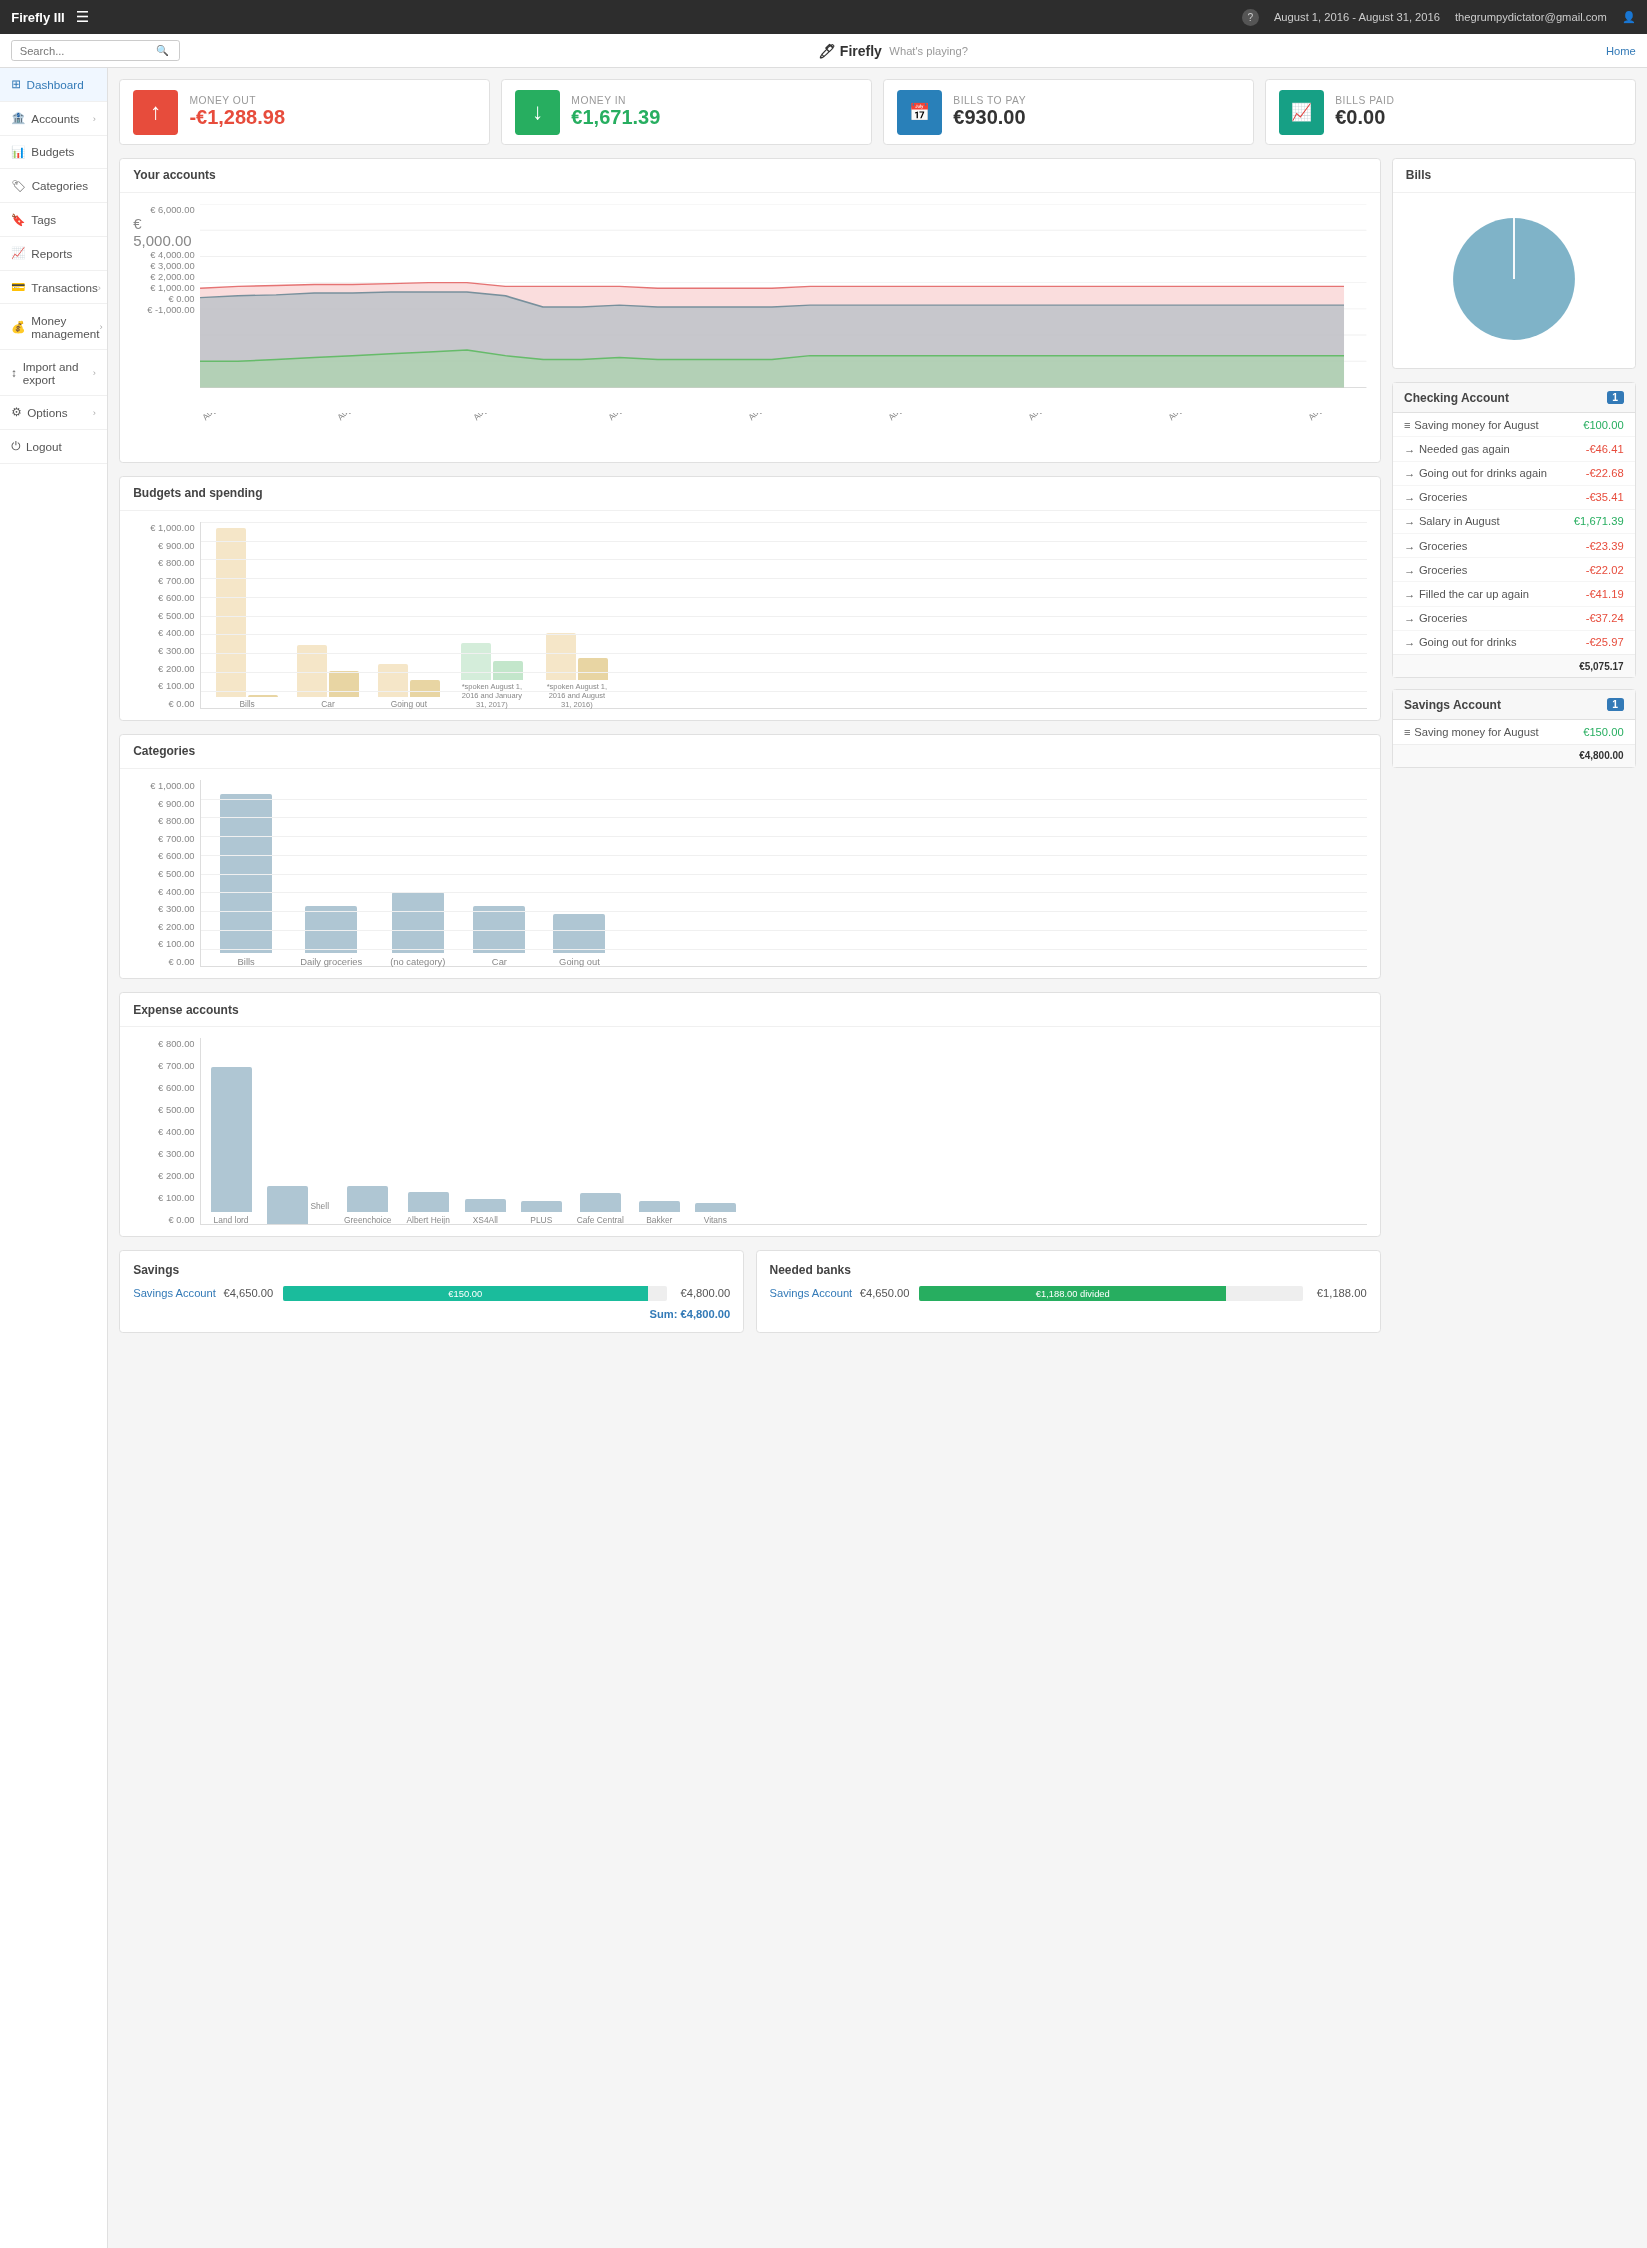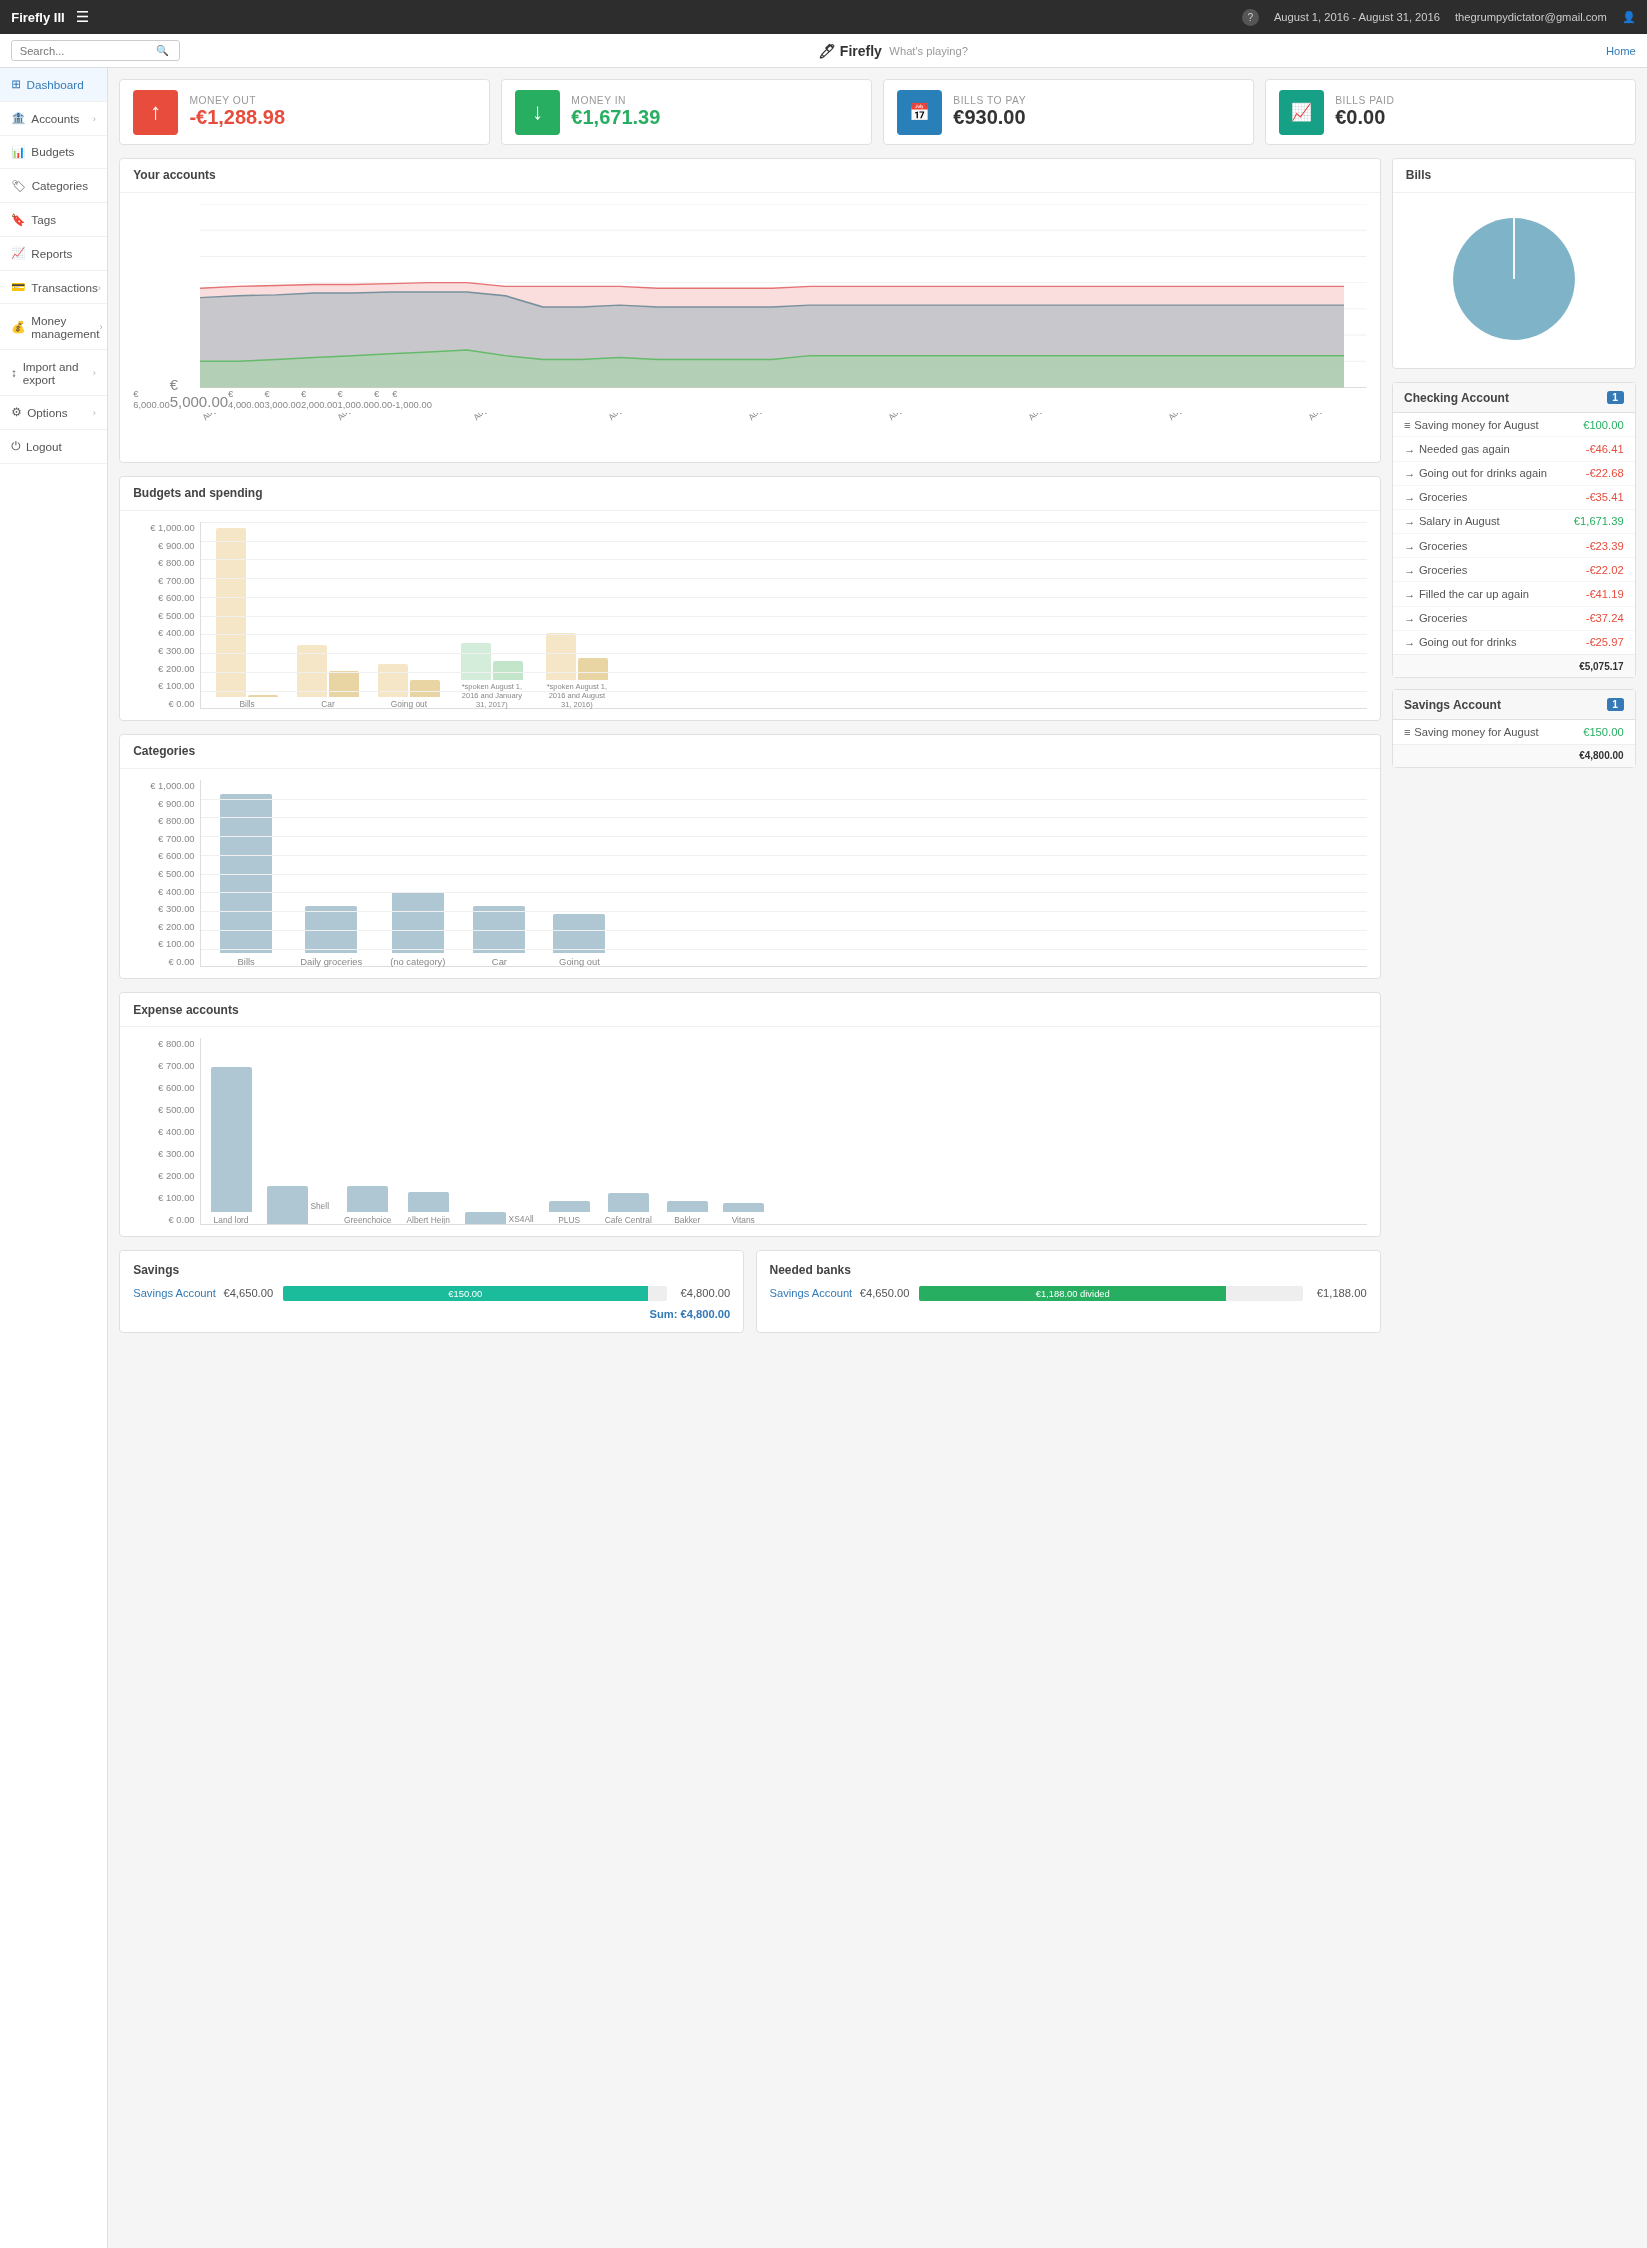--- a/index.html
+++ b/index.html
@@ -365,21 +365,21 @@
     </div>
 
     <div class="main-row">
       <div class="main-left">
 
         <div class="panel">
           <div class="panel-header">Your accounts</div>
           <div class="panel-body" style="padding-bottom:0;">
             <div style="display:flex;">
 
-              <div style="width:67px;display:flex;flex-direction:row;justify-content:flex-start;align-items:flex-end;padding-right:5.6px;height:206px;">
+              <div style="width:67px;display:flex;flex-direction:column;justify-content:flex-start;align-items:flex-end;padding-right:5.6px;height:206px;">
                 <span style="font-size:9.4px;color:#888;">€ 6,000.00</span>
                 <span style="font-size:15px;color:#888;">€ 5,000.00</span>
                 <span style="font-size:9.4px;color:#888;">€ 4,000.00</span>
                 <span style="font-size:9.4px;color:#888;">€ 3,000.00</span>
                 <span style="font-size:9.4px;color:#888;">€ 2,000.00</span>
                 <span style="font-size:9.4px;color:#888;">€ 1,000.00</span>
                 <span style="font-size:9.4px;color:#888;">€ 0.00</span>
                 <span style="font-size:9.4px;color:#888;">€ -1,000.00</span>
               </div>
 
@@ -583,21 +583,21 @@
                     <span style="font-size:8.4px;color:#888;">Shell</span>
                   </div>
                   <div style="display:flex;flex-direction:column;align-items:center;gap:2.8px;">
                     <div style="width:41px;height:26px;background:#afc6d3;border-radius:1.9px 1.9px 0 0;"></div>
                     <span style="font-size:8.4px;color:#888;">Greenchoice</span>
                   </div>
                   <div style="display:flex;flex-direction:column;align-items:center;gap:2.8px;">
                     <div style="width:41px;height:20.6px;background:#afc6d3;border-radius:1.9px 1.9px 0 0;"></div>
                     <span style="font-size:8.4px;color:#888;">Albert Heijn</span>
                   </div>
-                  <div style="display:flex;flex-direction:row;align-items:center;gap:2.8px;">
+                  <div style="display:flex;flex-direction:column;align-items:center;gap:2.8px;">
                     <div style="width:41px;height:13px;background:#afc6d3;border-radius:1.9px 1.9px 0 0;"></div>
                     <span style="font-size:8.4px;color:#888;">XS4All</span>
                   </div>
                   <div style="display:flex;flex-direction:column;align-items:center;gap:2.8px;">
                     <div style="width:41px;height:11.2px;background:#afc6d3;border-radius:1.9px 1.9px 0 0;"></div>
                     <span style="font-size:8.4px;color:#888;">PLUS</span>
                   </div>
                   <div style="display:flex;flex-direction:column;align-items:center;gap:2.8px;">
                     <div style="width:41px;height:19px;background:#afc6d3;border-radius:1.9px 1.9px 0 0;"></div>
                     <span style="font-size:8.4px;color:#888;">Cafe Central</span>

